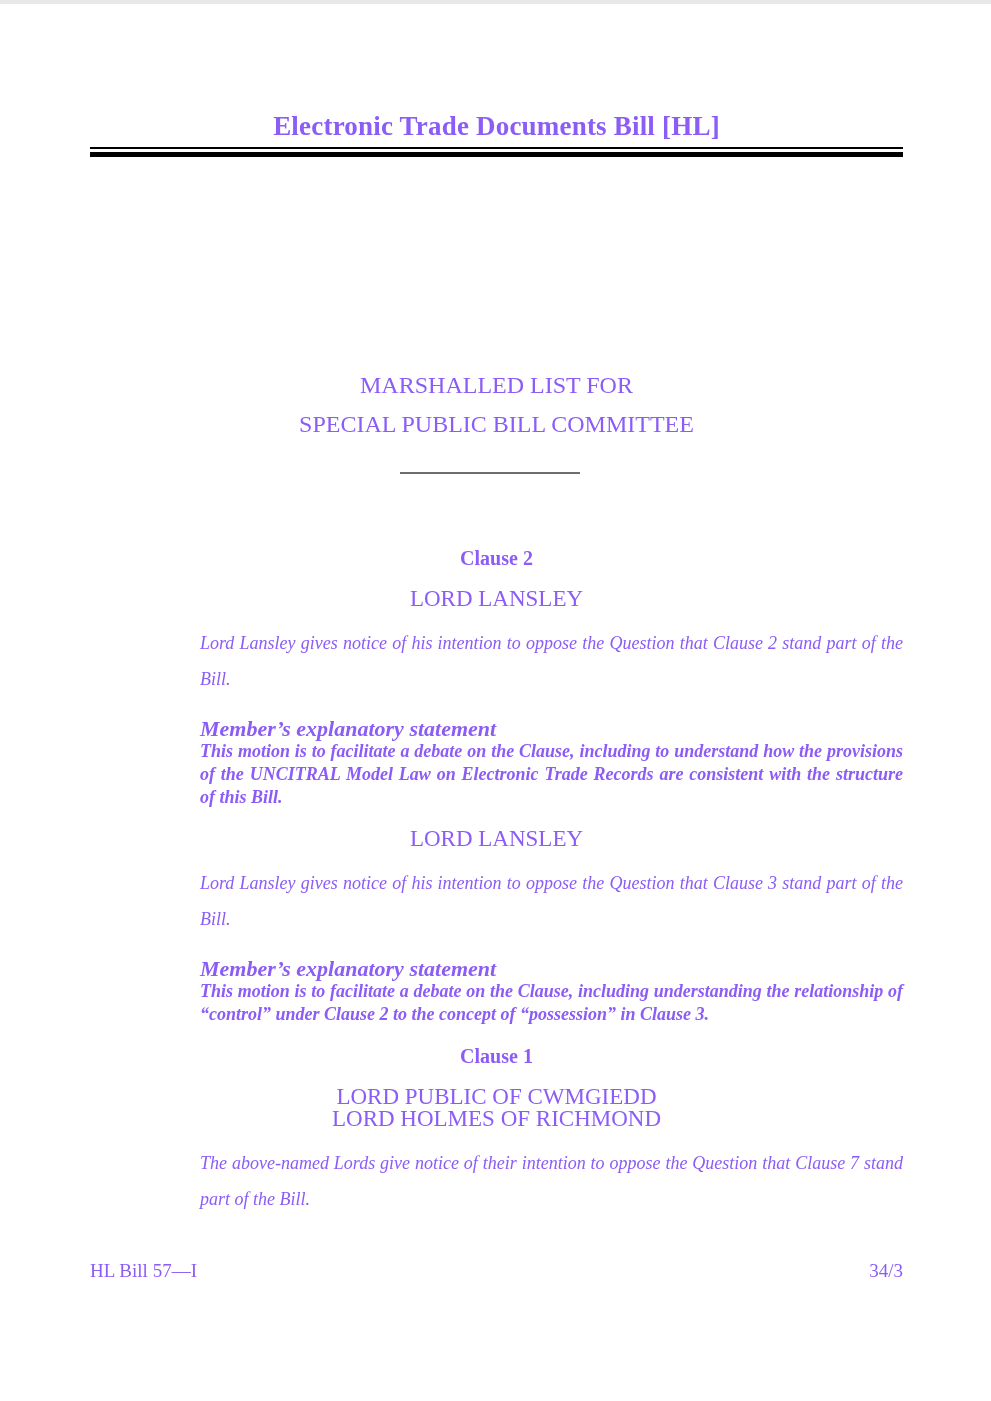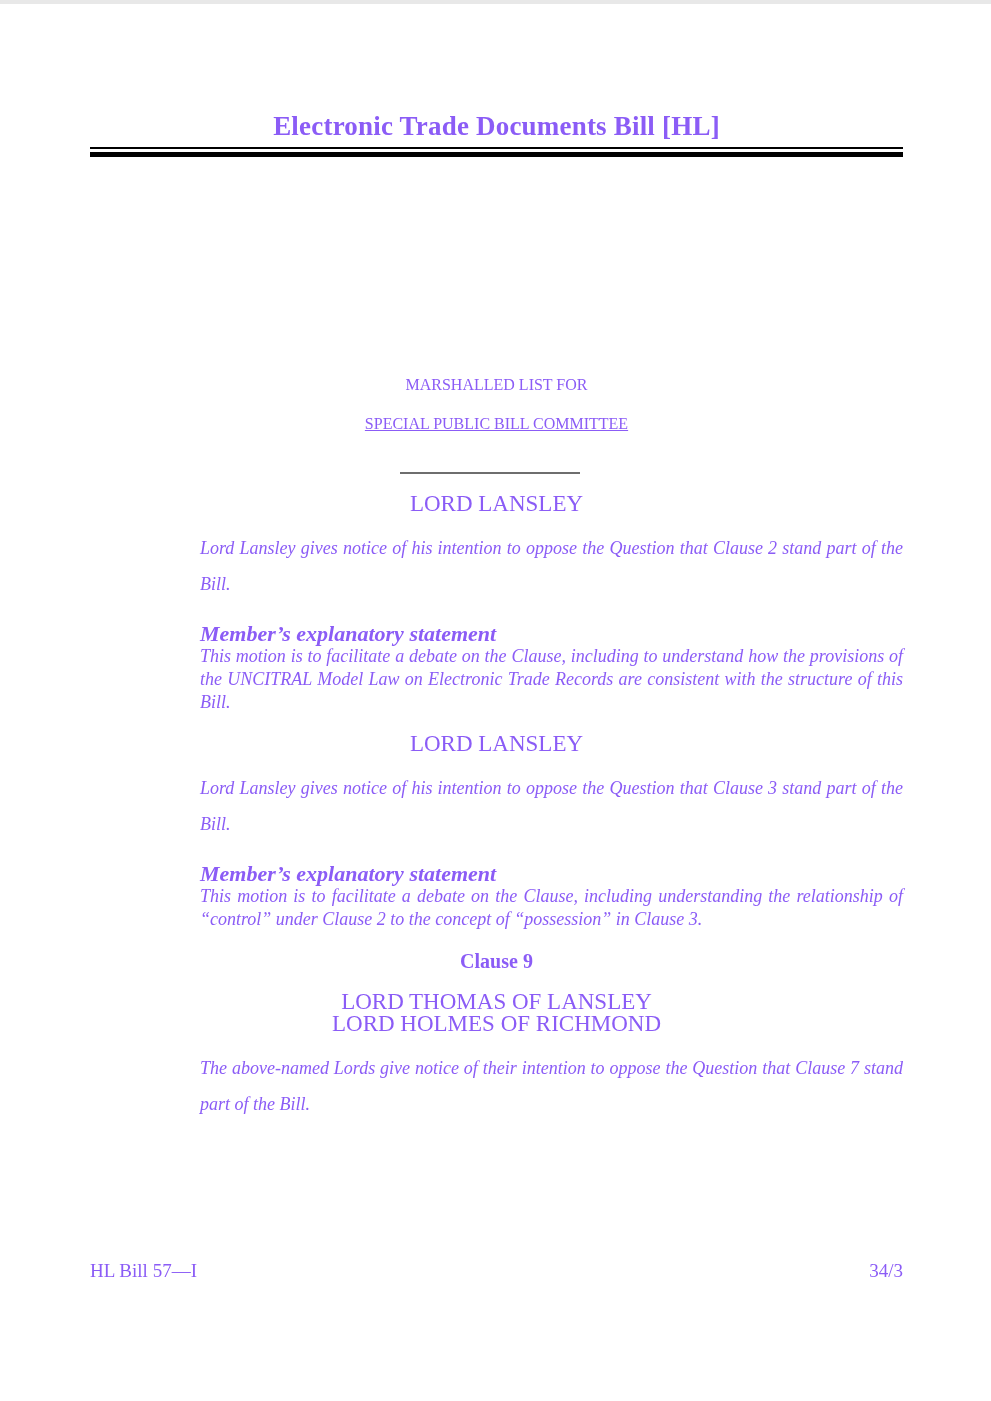--- a/index.html
+++ b/index.html
@@ -30,24 +30,24 @@
   }
   .double-rule {
     margin-top: 5px;
     height: 3px;
     border-top: 2px solid #000000;
     border-bottom: 5px solid #000000;
   }
   .list-heading {
     margin-top: 218px;
     text-align: center;
-    font-size: 16px;
+    font-size: 24px;
     line-height: 20px;
   }
-  .list-heading .line + .line { margin-top: 19px; text-decoration: underline; }
+  .list-heading .line + .line { margin-top: 19px; }
   .short-rule {
     width: 180px;
     height: 2px;
     background: #6e6e6e;
     margin-left: 310px;
     margin-top: 38px;
   }
   .clause-heading {
     margin: 0;
     font-size: 20px;
@@ -77,20 +77,21 @@
     font-weight: bold;
     font-size: 22px;
     line-height: 23px;
   }
   .stmt {
     margin: 0 0 0 110px;
     font-style: italic;
     font-size: 18px;
     line-height: 23px;
     text-align: justify;
+    font-weight: bold;
   }
   .page-footer {
     position: absolute;
     left: 90px;
     width: 813px;
     top: 1256px;
     display: flex;
     justify-content: space-between;
     font-size: 19px;
     line-height: 22px;
@@ -107,41 +108,42 @@
     <div class="double-rule"></div>
 
     <div class="list-heading">
       <div class="line">MARSHALLED LIST FOR</div>
       <div class="line">SPECIAL PUBLIC BILL COMMITTEE</div>
     </div>
 
     <div class="short-rule"></div>
 
     <section class="section-c2">
+      <h2 class="clause-heading">Clause 2</h2>
       <div class="member-names">
         <div>LORD LANSLEY</div>
       </div>
       <p class="notice">Lord Lansley gives notice of his intention to oppose the Question that Clause 2 stand part of the Bill.</p>
       <p class="stmt-label">Member’s explanatory statement</p>
       <p class="stmt">This motion is to facilitate a debate on the Clause, including to understand how the provisions of the UNCITRAL Model Law on Electronic Trade Records are consistent with the structure of this Bill.</p>
     </section>
 
     <section class="section-c3">
       <div class="member-names">
         <div>LORD LANSLEY</div>
       </div>
       <p class="notice">Lord Lansley gives notice of his intention to oppose the Question that Clause 3 stand part of the Bill.</p>
       <p class="stmt-label">Member’s explanatory statement</p>
       <p class="stmt">This motion is to facilitate a debate on the Clause, including understanding the relationship of “control” under Clause 2 to the concept of “possession” in Clause 3.</p>
     </section>
 
     <section class="section-c7">
-      <h2 class="clause-heading">Clause 9</h2>
+      <h2 class="clause-heading">Clause 1</h2>
       <div class="member-names">
-        <div>LORD THOMAS OF LANSLEY</div>
+        <div>LORD PUBLIC OF CWMGIEDD</div>
         <div>LORD HOLMES OF RICHMOND</div>
       </div>
       <p class="notice">The above-named Lords give notice of their intention to oppose the Question that Clause 7 stand part of the Bill.</p>
     </section>
 
   </div>
 
   <div class="page-footer">
     <span>HL Bill 57—I</span>
     <span>34/3</span>

